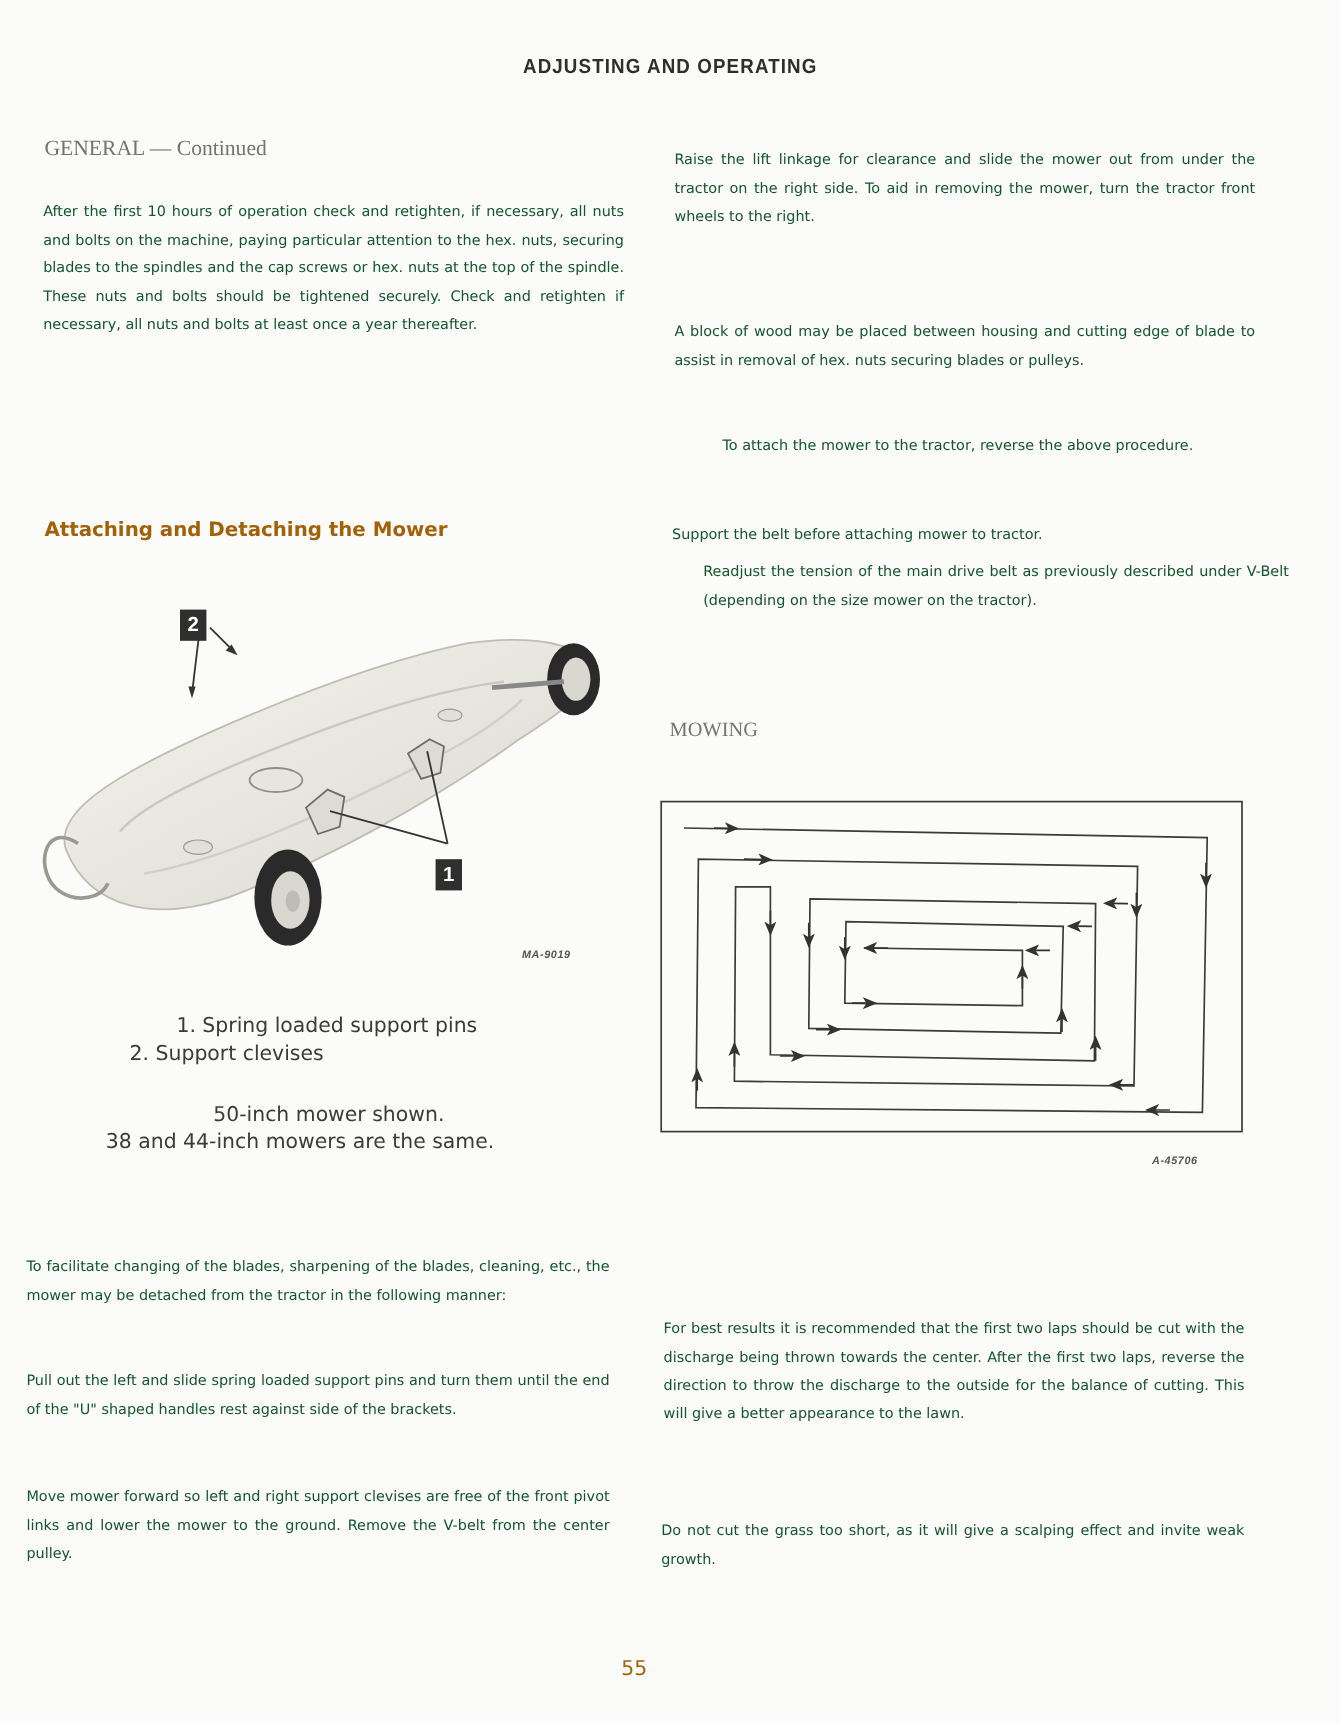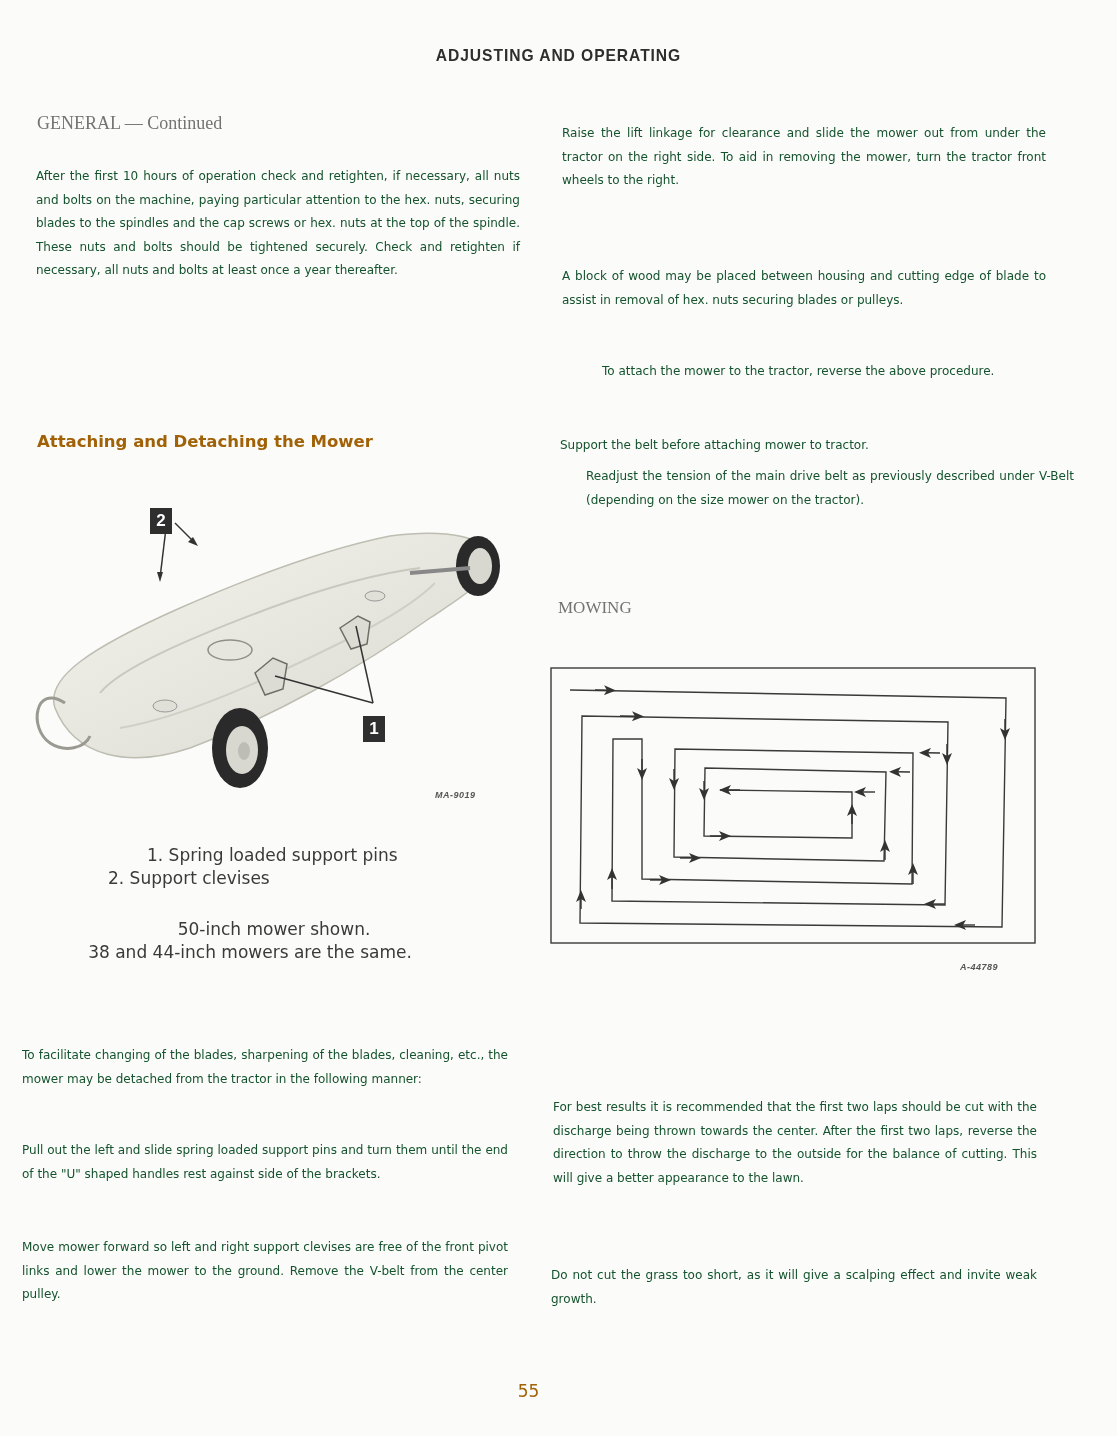--- a/index.html
+++ b/index.html
@@ -138,19 +138,19 @@
       <line x1="160" y1="172" x2="175" y2="172" marker-end="url(#ah)"></line>
       <line x1="363" y1="220" x2="363" y2="205" marker-end="url(#ah)"></line>
       <line x1="335" y1="196" x2="335" y2="182" marker-end="url(#ah)"></line>
       <line x1="302" y1="160" x2="302" y2="146" marker-end="url(#ah)"></line>
       <line x1="390" y1="89" x2="375" y2="88.8" marker-end="url(#ah)"></line>
       <line x1="360" y1="108" x2="345" y2="107.8" marker-end="url(#ah)"></line>
       <line x1="325" y1="128" x2="310" y2="128" marker-end="url(#ah)"></line>
       <line x1="190" y1="126" x2="175" y2="126" marker-end="url(#ah)"></line>
     </g>
   </svg>
-  <div class="abs figcode" style="left:410px; top:298px;">A-44789</div>
+  <div class="abs figcode" style="left:410px; top:298px;">A-45706</div>
 </div>
 
 <div class="abs para" style="left:553px; top:1096px; width:484px;">For best results it is recommended that the first two laps should be cut with the discharge being thrown towards the center. After the first two laps, reverse the direction to throw the discharge to the outside for the balance of cutting. This will give a better appearance to the lawn.</div>
 <div class="abs para" style="left:551px; top:1264px; width:486px;">Do not cut the grass too short, as it will give a scalping effect and invite weak growth.</div>
 
 <div class="abs pagenum" style="left:0; width:1057px; top:1381px; text-align:center;">55</div>
 
 </body></html>

